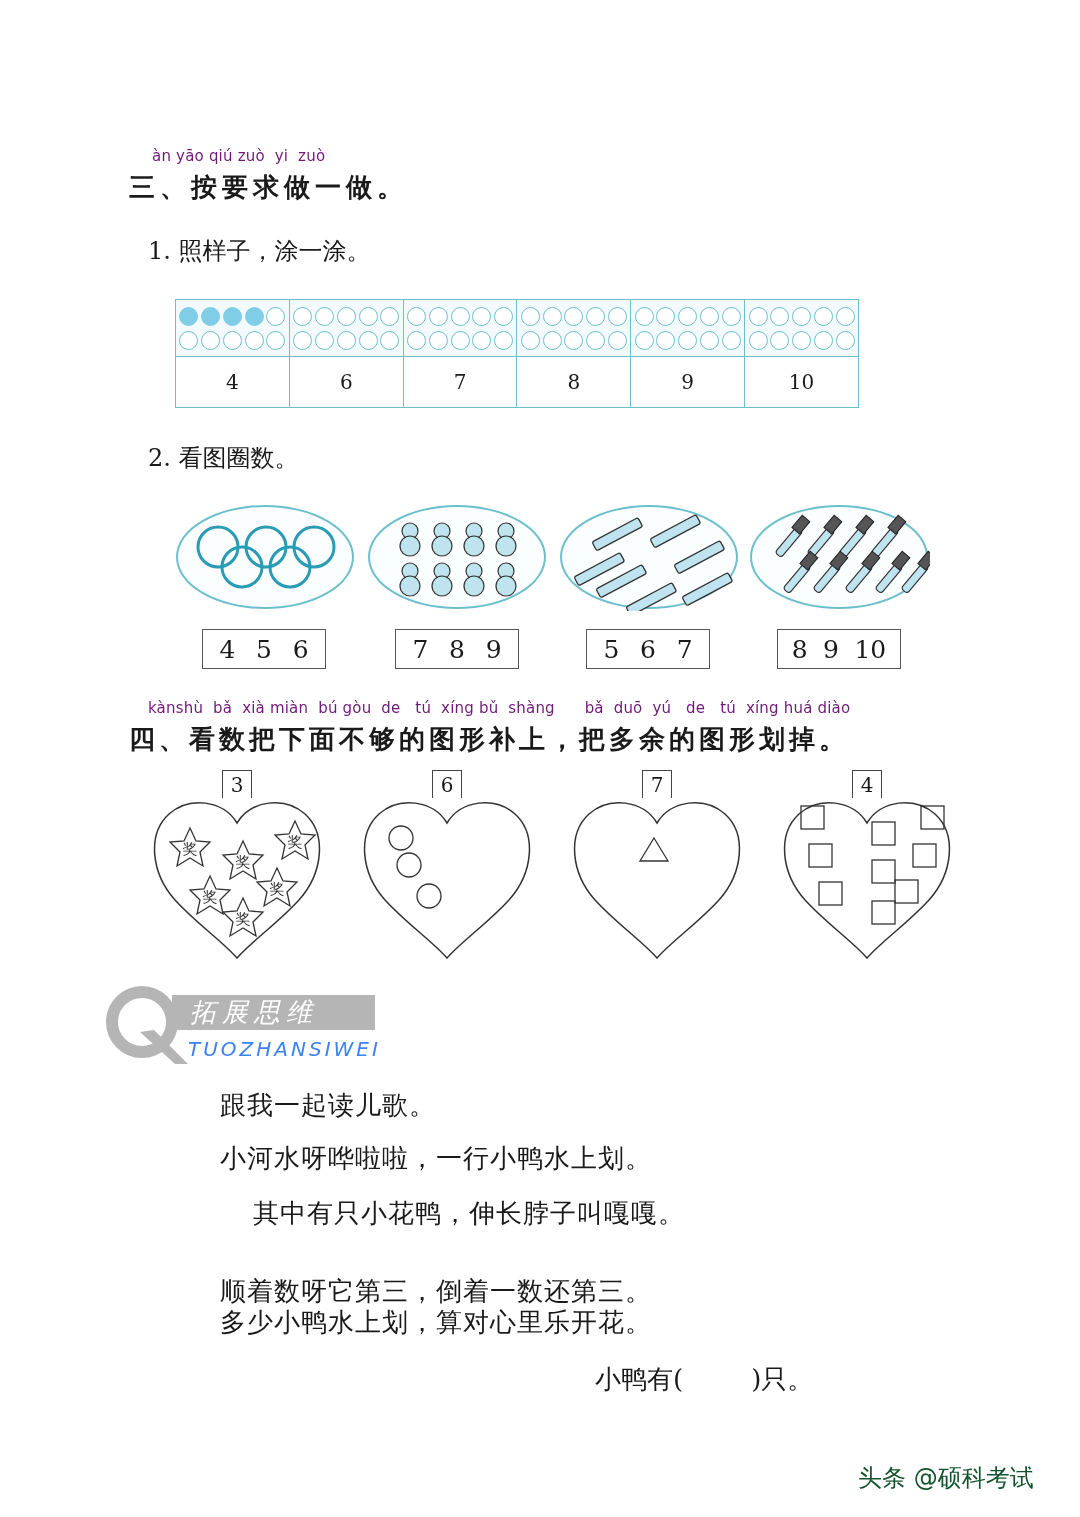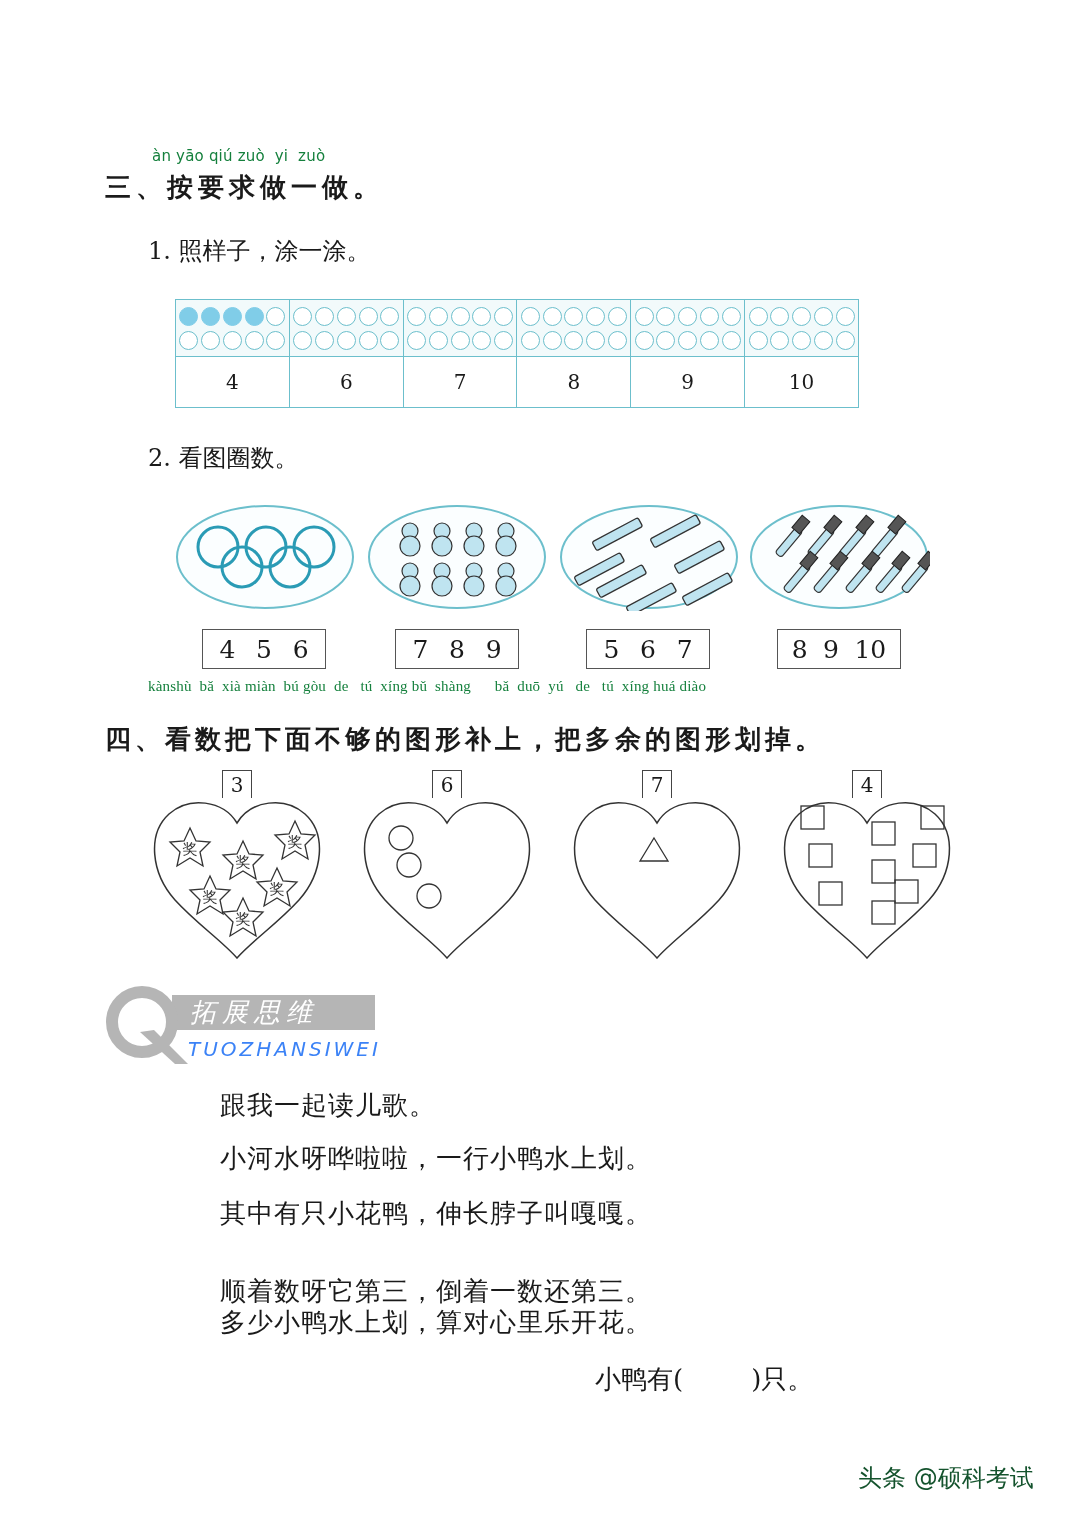--- a/index.html
+++ b/index.html
@@ -1,20 +1,20 @@
 <!DOCTYPE html>
 <html><head>
 <meta charset="utf-8">
 <style>
   html, body { margin:0; padding:0; background:#ffffff; }
   body { width:1080px; height:1517px; position:relative; overflow:hidden;
          font-family:"DejaVu Serif","Liberation Serif",serif; color:#1a1a1a; }
   .abs { position:absolute; }
-  .pinyin { font-family:"DejaVu Sans","Liberation Sans",sans-serif; font-size:15px; color:#15803d; white-space:pre; letter-spacing:0.2px; }
-  .h-section { font-family:"DejaVu Sans","Liberation Sans",sans-serif; font-size:26px; font-weight:bold; letter-spacing:5px; white-space:nowrap; }
+  .pinyin { font-family:"DejaVu Sans","Liberation Sans",sans-serif; font-size:15px; color:#701a75; white-space:pre; letter-spacing:0.2px; }
+  .h-section { font-family:"DejaVu Sans","Liberation Sans",sans-serif; font-size:26px; font-weight:bold; letter-spacing:5px; white-space:nowrap;margin-left:24px; }
   .sub { font-size:24px; white-space:nowrap; }
   
   .fill-table { left:175px; top:299px; width:684px; height:109px; border:1.5px solid #6cbfcc; box-sizing:border-box; display:flex; }
   .fill-col { flex:1; border-right:1.5px solid #6cbfcc; display:flex; flex-direction:column; }
   .fill-col:last-child { border-right:none; }
   .dots { height:57px; background:#f2fafb; border-bottom:1.5px solid #6cbfcc; display:grid; grid-template-columns:repeat(5,1fr); grid-template-rows:1fr 1fr; padding:4px 2px; box-sizing:border-box; align-items:center; justify-items:center; }
   .dot { width:19px; height:19px; border-radius:50%; border:1.5px solid #6cbfcc; box-sizing:border-box; background:#fff; }
   .dot.filled { background:#80cde8; border-color:#80cde8; }
   .num-cell { flex:1; display:flex; align-items:center; justify-content:center; font-size:20px; }
   
@@ -265,21 +265,21 @@
     </div>
   </div>
 <div class="abs" style="left:777px;top:629px;">
     <div class="choice-box" id="cb3">
       <span>8</span>
       <span>9</span>
       <span>10</span>
     </div>
   </div>
 
-<div class="abs pinyin" style="left:148px;top:678px;font-family:Liberation Serif, serif;">kànshù  bǎ  xià miàn  bú gòu  de   tú  xíng bǔ  shàng      bǎ  duō  yú   de   tú  xíng huá diào</div>
+<div class="abs pinyin" style="left:148px;top:699px;">kànshù  bǎ  xià miàn  bú gòu  de   tú  xíng bǔ  shàng      bǎ  duō  yú   de   tú  xíng huá diào</div>
 <div class="abs h-section" style="left:105px;top:722px;letter-spacing:4px;">四、看数把下面不够的图形补上，把多余的图形划掉。</div>
 
 <div id="hearts">
     <div class="abs heart-wrap" style="left: 145px; top: 778px;"><svg width="185" height="185" viewBox="0 0 185 185">
         <path d="M92 45 C78 22 44 18 24 36 C2 56 6 95 30 122 C52 146 76 162 92 180 C108 162 132 146 154 122 C178 95 182 56 160 36 C140 18 106 22 92 45 Z" fill="#fff" stroke="#333" stroke-width="1.5"></path>
         <g transform="translate(45,70)">
           <polygon points="0,-20 6,-7 20,-6 10,4 13,18 0,10 -13,18 -10,4 -20,-6 -6,-7" fill="#fff" stroke="#333" stroke-width="1.3"></polygon>
           <text x="0" y="6" font-size="15" text-anchor="middle" fill="#333">奖</text>
         </g>
         <g transform="translate(98,83)">
@@ -332,21 +332,21 @@
     <rect x="72" y="13" width="203" height="35" fill="#b5b5b5"></rect>
     <circle cx="42" cy="40" r="30" fill="none" stroke="#b5b5b5" stroke-width="12"></circle>
     <path d="M40 50 L75 82 L88 82 L54 48 Z" fill="#b5b5b5"></path>
   </svg>
   <div class="abs" style="left:90px;top:13px;color:#fff;font-size:26px;letter-spacing:6px;font-family:'DejaVu Sans','Liberation Sans',sans-serif;">拓展思维</div>
   <div class="abs" style="left:88px;top:55px;color:#3b82f6;font-size:20px;letter-spacing:3px;font-family:'DejaVu Sans','Liberation Sans',sans-serif;">TUOZHANSIWEI</div>
 </div>
 
 <div class="abs poem" style="top:1088px;">跟我一起读儿歌。</div>
 <div class="abs poem" style="top:1141px;">小河水呀哗啦啦，一行小鸭水上划。</div>
-<div class="abs poem" style="top:1196px;">其中有只小花鸭，伸长脖子叫嘎嘎。</div>
+<div class="abs poem" style="top:1196px;margin-left:33px;">其中有只小花鸭，伸长脖子叫嘎嘎。</div>
 <div class="abs poem" style="top:1250px;margin-top:24px;">顺着数呀它第三，倒着一数还第三。</div>
 <div class="abs poem" style="top:1305px;">多少小鸭水上划，算对心里乐开花。</div>
 
 <div class="abs" style="left:595px;top:1362px;font-size:26px;white-space:nowrap;">
   <span>小鸭有(</span><span style="display:inline-block;width:68px;"></span><span>)只。</span>
 </div>
 
 <div class="abs watermark" style="left:858px;top:1462px;">头条 @硕科考试</div>
 
 </body></html>

